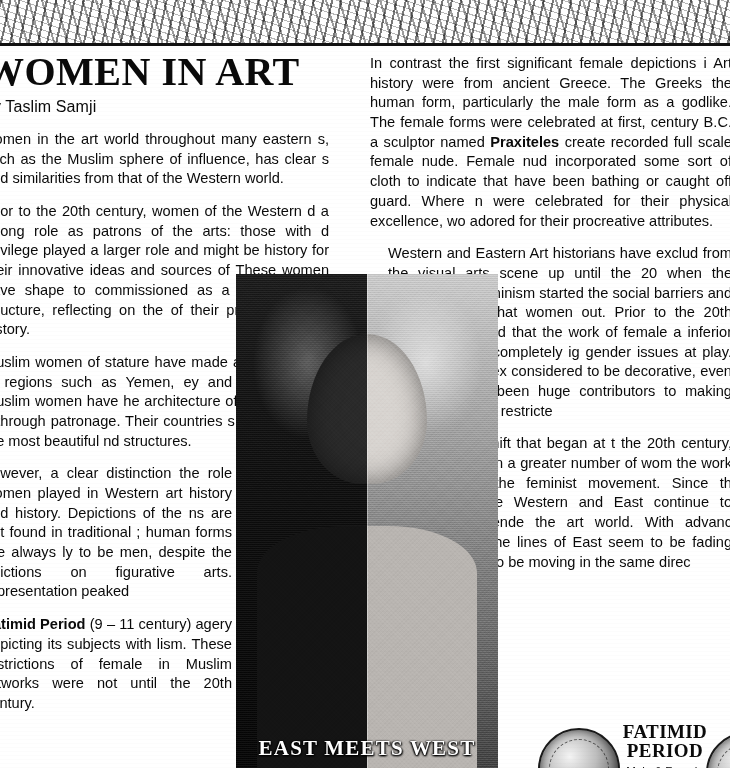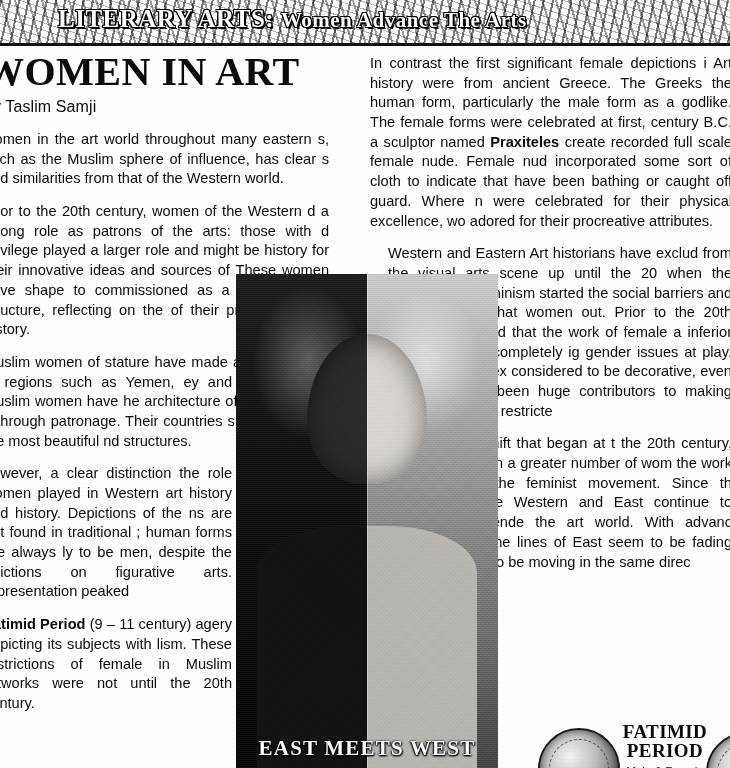--- a/index.html
+++ b/index.html
@@ -280,24 +280,20 @@
     background:
       repeating-linear-gradient(0deg, rgba(0,0,0,0.012) 0 1px, rgba(0,0,0,0) 1px 4px);
   }
 </style>
 </head>
 <body>
 
 <div class="masthead">
   <div class="masthead-bg"></div>
   <div class="masthead-strip"></div>
-  <div class="masthead-title">
-    <span class="kicker">LITERARY ARTS</span><span class="kicker">:</span>
-    <span class="sub">Women Advance The Arts</span>
-  </div>
   <div class="masthead-rule"></div>
 </div>
 
 <div class="page">
 
   <div class="col-left">
     <h1 class="headline">WOMEN IN ART</h1>
     <div class="byline">by Taslim Samji</div>
 
     <p class="body-text">women in the art world throughout many eastern s, such as the Muslim sphere of influence, has clear s and similarities from that of the Western world.</p>

